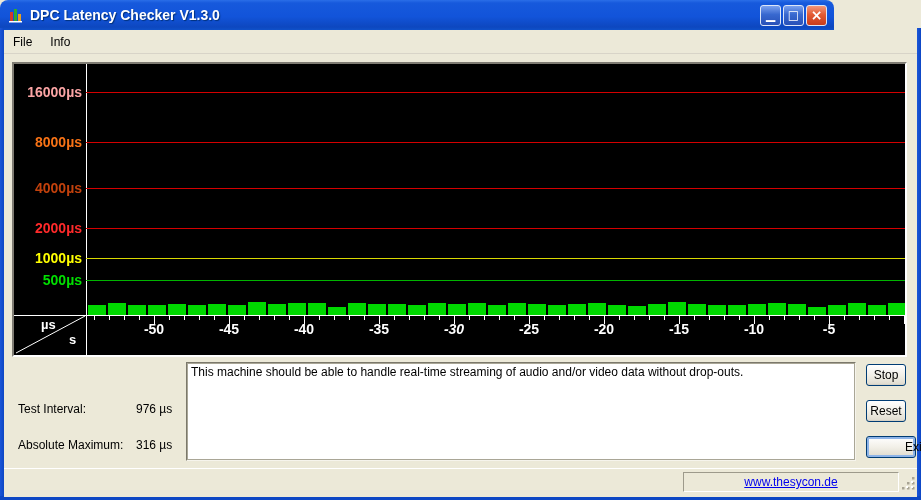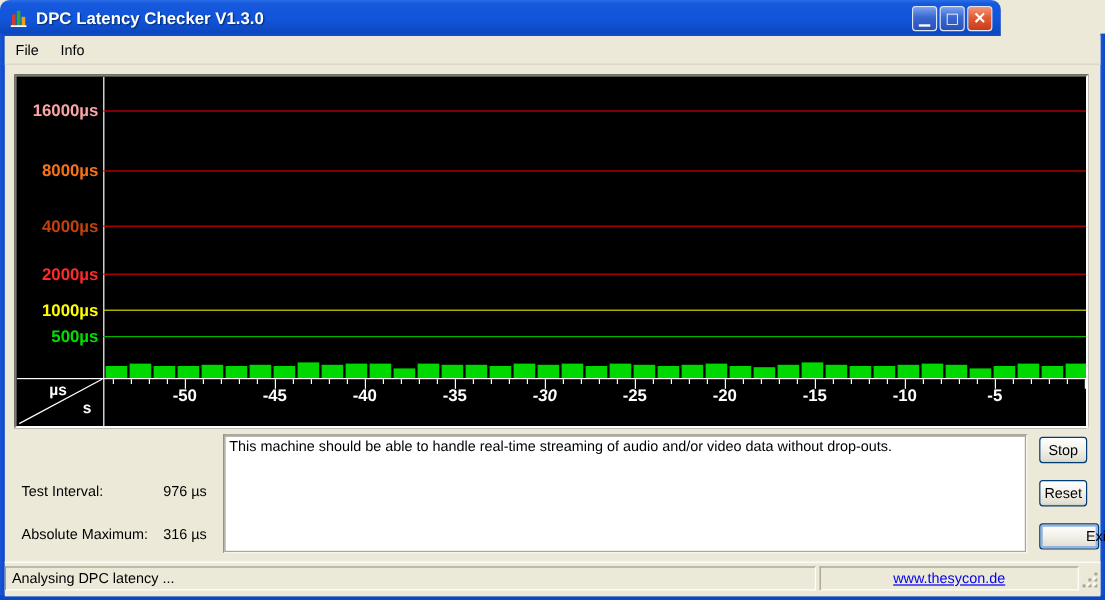--- a/index.html
+++ b/index.html
@@ -226,23 +226,20 @@
   <span>This machine should be able to handle real-time streaming of audio and/or video data without drop-outs.</span>
 </div>
 
 <div id="buttons-holder">
     <div class="btn" style="top: 364px;">Stop</div>
     <div class="btn" style="top: 400px;">Reset</div>
     <div class="btn focus" style="top: 436px;">Exit</div>
   </div>
 
 <div class="abs" id="status-bar">
-  <div class="status-cell" id="status-cell-left">
-    <span>Analysing DPC latency ...</span>
-  </div>
   <div class="status-cell" id="status-cell-link">
     <span id="website-link">www.thesycon.de</span>
   </div>
   <svg id="resize-grip" viewBox="0 0 14 14">
     <rect x="10" y="10" width="2.5" height="2.5" fill="#a8a494"></rect>
       <rect x="9" y="9" width="2" height="2" fill="#fff"></rect>
     <rect x="10" y="5" width="2.5" height="2.5" fill="#a8a494"></rect>
       <rect x="9" y="4" width="2" height="2" fill="#fff"></rect>
     <rect x="10" y="0" width="2.5" height="2.5" fill="#a8a494"></rect>
     <rect x="5" y="10" width="2.5" height="2.5" fill="#a8a494"></rect>

